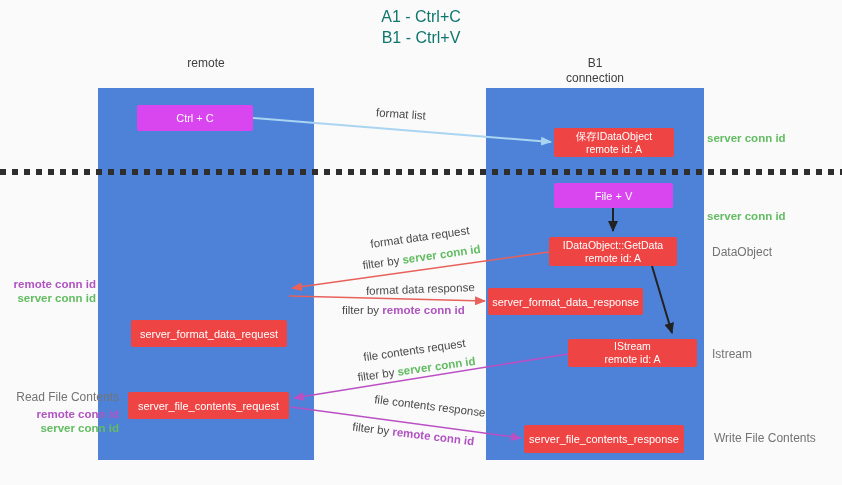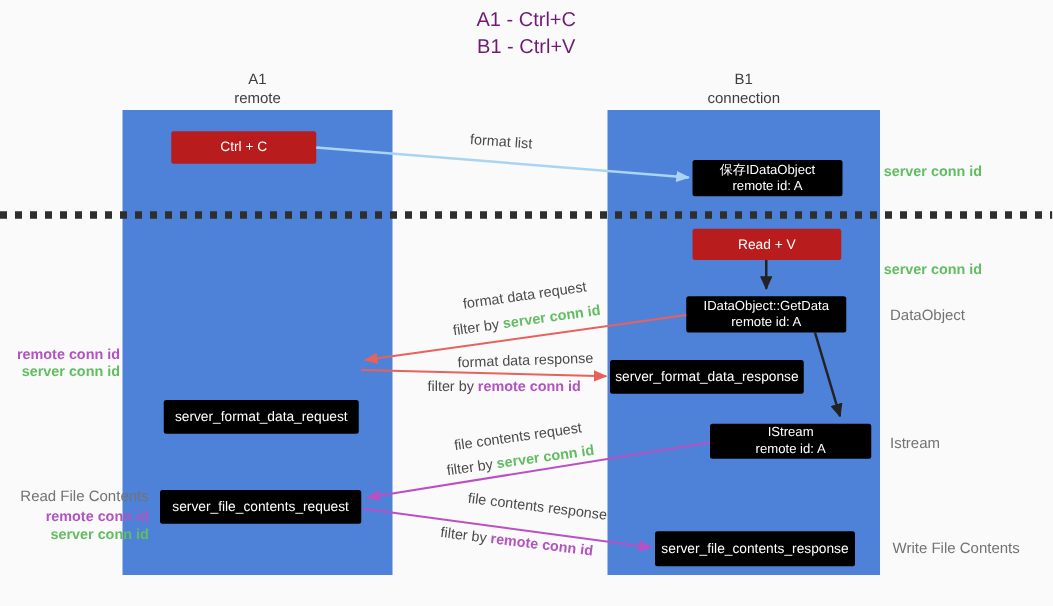--- a/index.html
+++ b/index.html
@@ -1,54 +1,53 @@
 <!DOCTYPE html>
 <html><head>
 <meta charset="utf-8">
 <style>
   html,body { margin:0; padding:0; background:#fafafa; }
   .canvas {
     position:relative; width:842px; height:485px; overflow:hidden;
     background:#fafafa; font-family:"Liberation Sans", sans-serif; color:#3e3e3e;
   }
   .abs { position:absolute; }
-  .title { top:6px; left:0; right:0; text-align:center; font-size:16px; line-height:21px; color:#701a75; }
+  .title { top:6px; left:0; right:0; text-align:center; font-size:16px; line-height:21px; color:#0f766e; }
   .col-header { top:56px; text-align:center; font-size:12px; line-height:15px; color:#3e3e3e; }
   .lifeline { top:88px; height:372px; background:#4e82d8; }
   .dotted {
     top:169px; left:0; width:842px; height:6px;
     background:repeating-linear-gradient(to right, #2e2e2e 0 6px, transparent 6px 12px);
   }
   .node {
     display:flex; flex-direction:column; align-items:center; justify-content:center;
     color:#ffffff; text-align:center; border-radius:2px;
   }
-  .node.green { background:#b91c1c; font-size:11px; }
-  .node.orange { background:#000000; font-size:11px; }
+  .node.green { background:#d946ef; font-size:11px; }
+  .node.orange { background:#ef4444; font-size:11px; }
   .node .ln { font-size:10.5px; line-height:13px; }
   .flabel { font-size:11.5px; color:#4a4a4a; white-space:nowrap; transform-origin:center; }
   .green-t { color:#62bd62; font-weight:bold; }
   .mag-t  { color:#b153c1; font-weight:bold; }
   .side { font-size:11.5px; white-space:nowrap; }
   .side.plain { font-size:12px; color:#737373; font-weight:normal; }
   .left-block { text-align:right; line-height:14px; font-size:11.5px; }
   svg.arrows { position:absolute; top:0; left:0; pointer-events:none; }
 </style>
 </head>
 <body>
 
 <div class="canvas">
 
   <div class="abs title">
     <div>A1 - Ctrl+C</div>
     <div>B1 - Ctrl+V</div>
   </div>
 
   <div class="abs col-header" style="left:98px;width:216px;">
-    <div>A1</div>
     <div>remote</div>
   </div>
   <div class="abs col-header" style="left:486px;width:218px;">
     <div>B1</div>
     <div>connection</div>
   </div>
 
   <div class="abs lifeline" style="left:98px;width:216px;"></div>
   <div class="abs lifeline" style="left:486px;width:218px;"></div>
 
@@ -57,21 +56,21 @@
   <div class="abs node green" style="left:137px;top:105px;width:116px;height:26px;">
     <span>Ctrl + C</span>
   </div>
 
   <div class="abs node orange" style="left:554px;top:128px;width:120px;height:29px;">
     <span class="ln">保存IDataObject</span>
     <span class="ln">remote id: A</span>
   </div>
 
   <div class="abs node green" style="left:554px;top:183px;width:119px;height:25px;">
-    <span>Read + V</span>
+    <span>File + V</span>
   </div>
 
   <div class="abs node orange" style="left:549px;top:237px;width:128px;height:29px;">
     <span class="ln">IDataObject::GetData</span>
     <span class="ln">remote id: A</span>
   </div>
 
   <div class="abs node orange" style="left:131px;top:276px;width:156px;height:27px;margin-top:44px;">
     <span>server_format_data_request</span>
   </div>

